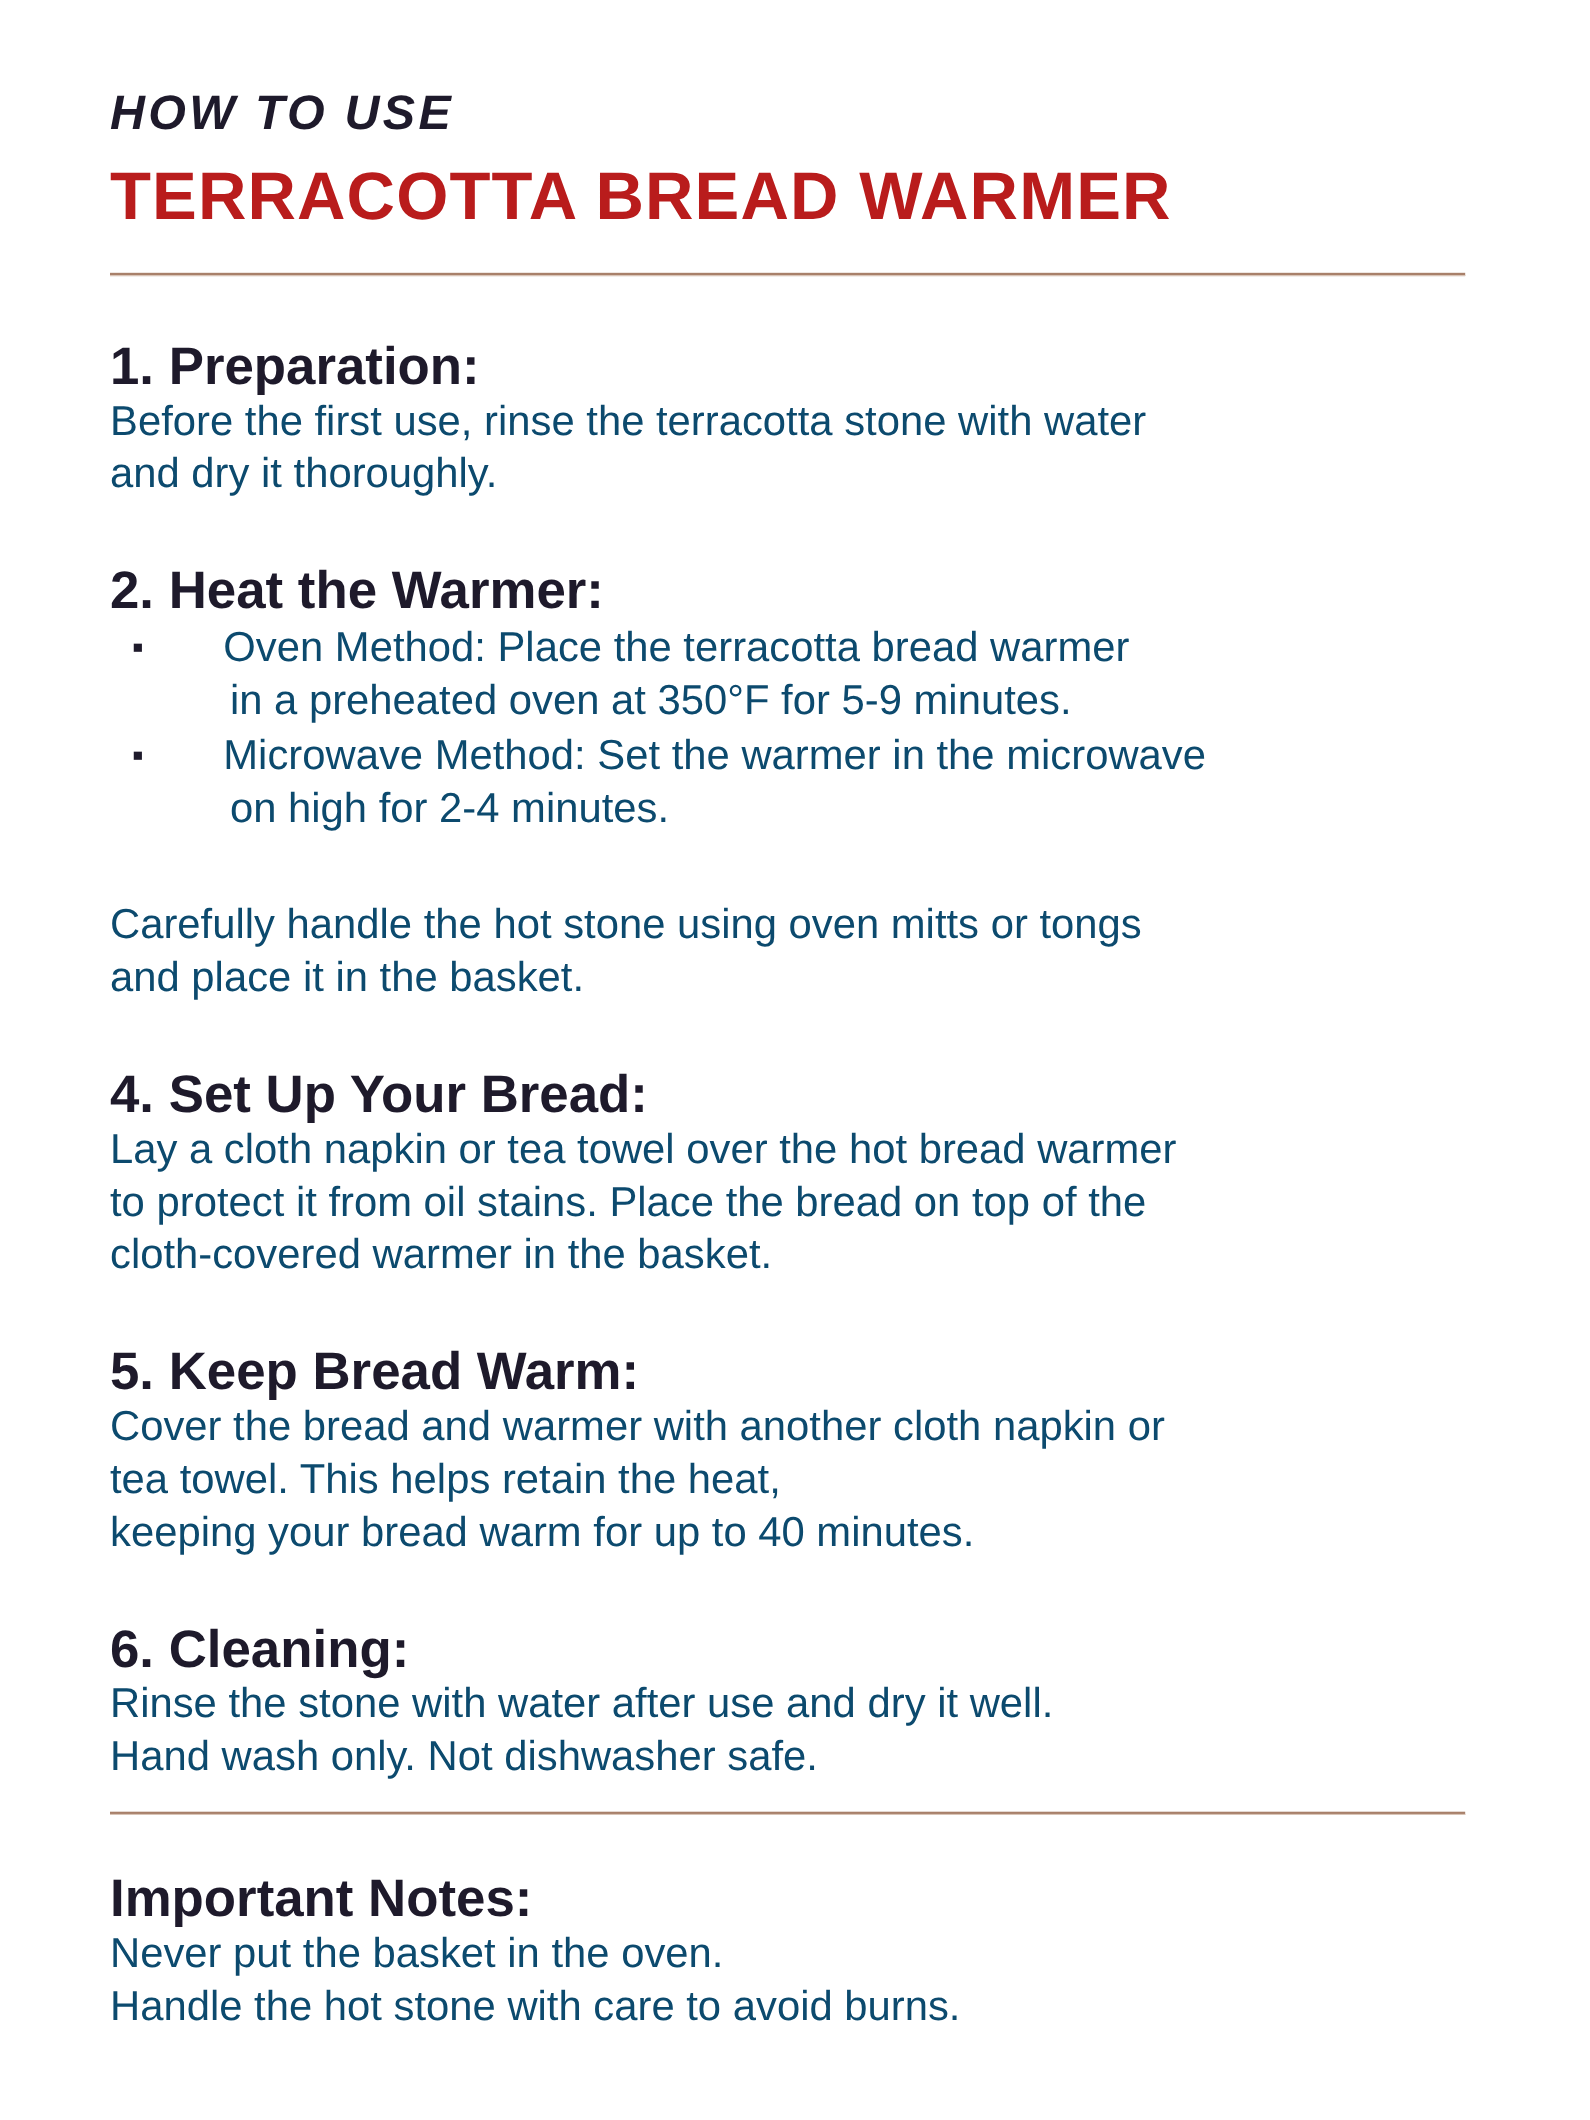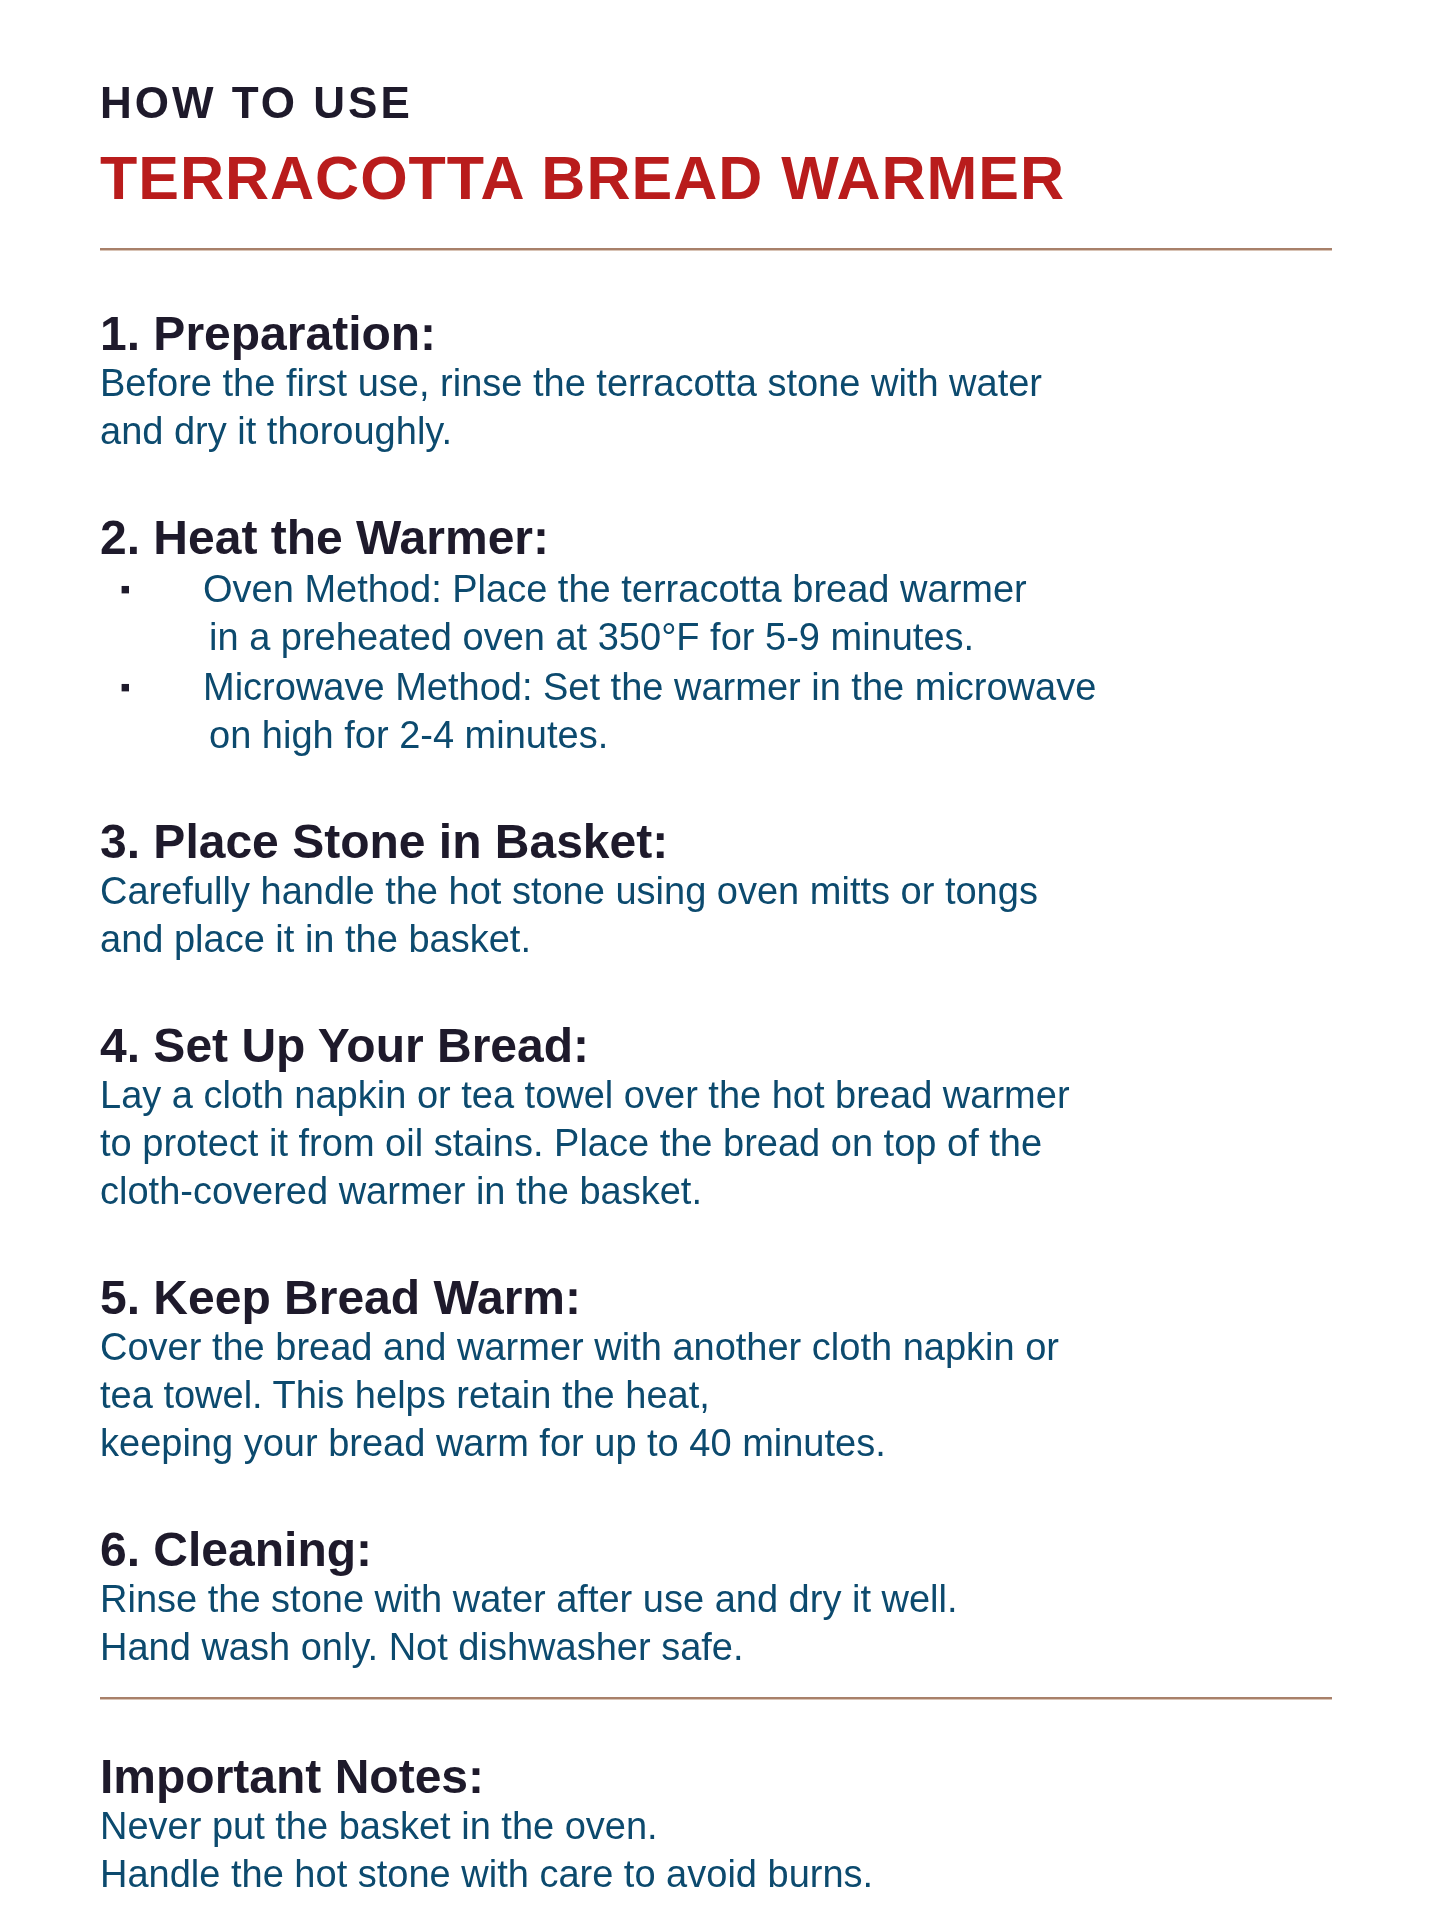--- a/index.html
+++ b/index.html
@@ -17,20 +17,21 @@
     box-sizing: border-box;
     padding: 78px 110px 0 100px;
     overflow: hidden;
   }
   .kicker {
     font-size: 44px;
     line-height: 50px;
     font-weight: 700;
     letter-spacing: 3px;
     color: #1e1a2b;
+    font-style: italic;
   }
   .doc-title {
     margin-top: 10px;
     font-size: 61px;
     line-height: 80px;
     font-weight: 800;
     letter-spacing: 1px;
     color: #b91c1c;
   }
   .divider {
@@ -110,21 +111,20 @@
     <div class="bullet-item">
       <span class="marker">▪</span>
       <div class="bullet-lines">
         <div class="body-line">Microwave Method: Set the warmer in the microwave</div>
         <div class="body-line">on high for 2-4 minutes.</div>
       </div>
     </div>
   </div>
 
   <div class="section">
-    <div class="section-heading">3. Place Stone in Basket:</div>
     <div class="body-line">Carefully handle the hot stone using oven mitts or tongs</div>
     <div class="body-line">and place it in the basket.</div>
   </div>
 
   <div class="section">
     <div class="section-heading">4. Set Up Your Bread:</div>
     <div class="body-line">Lay a cloth napkin or tea towel over the hot bread warmer</div>
     <div class="body-line">to protect it from oil stains. Place the bread on top of the</div>
     <div class="body-line">cloth-covered warmer in the basket.</div>
   </div>

